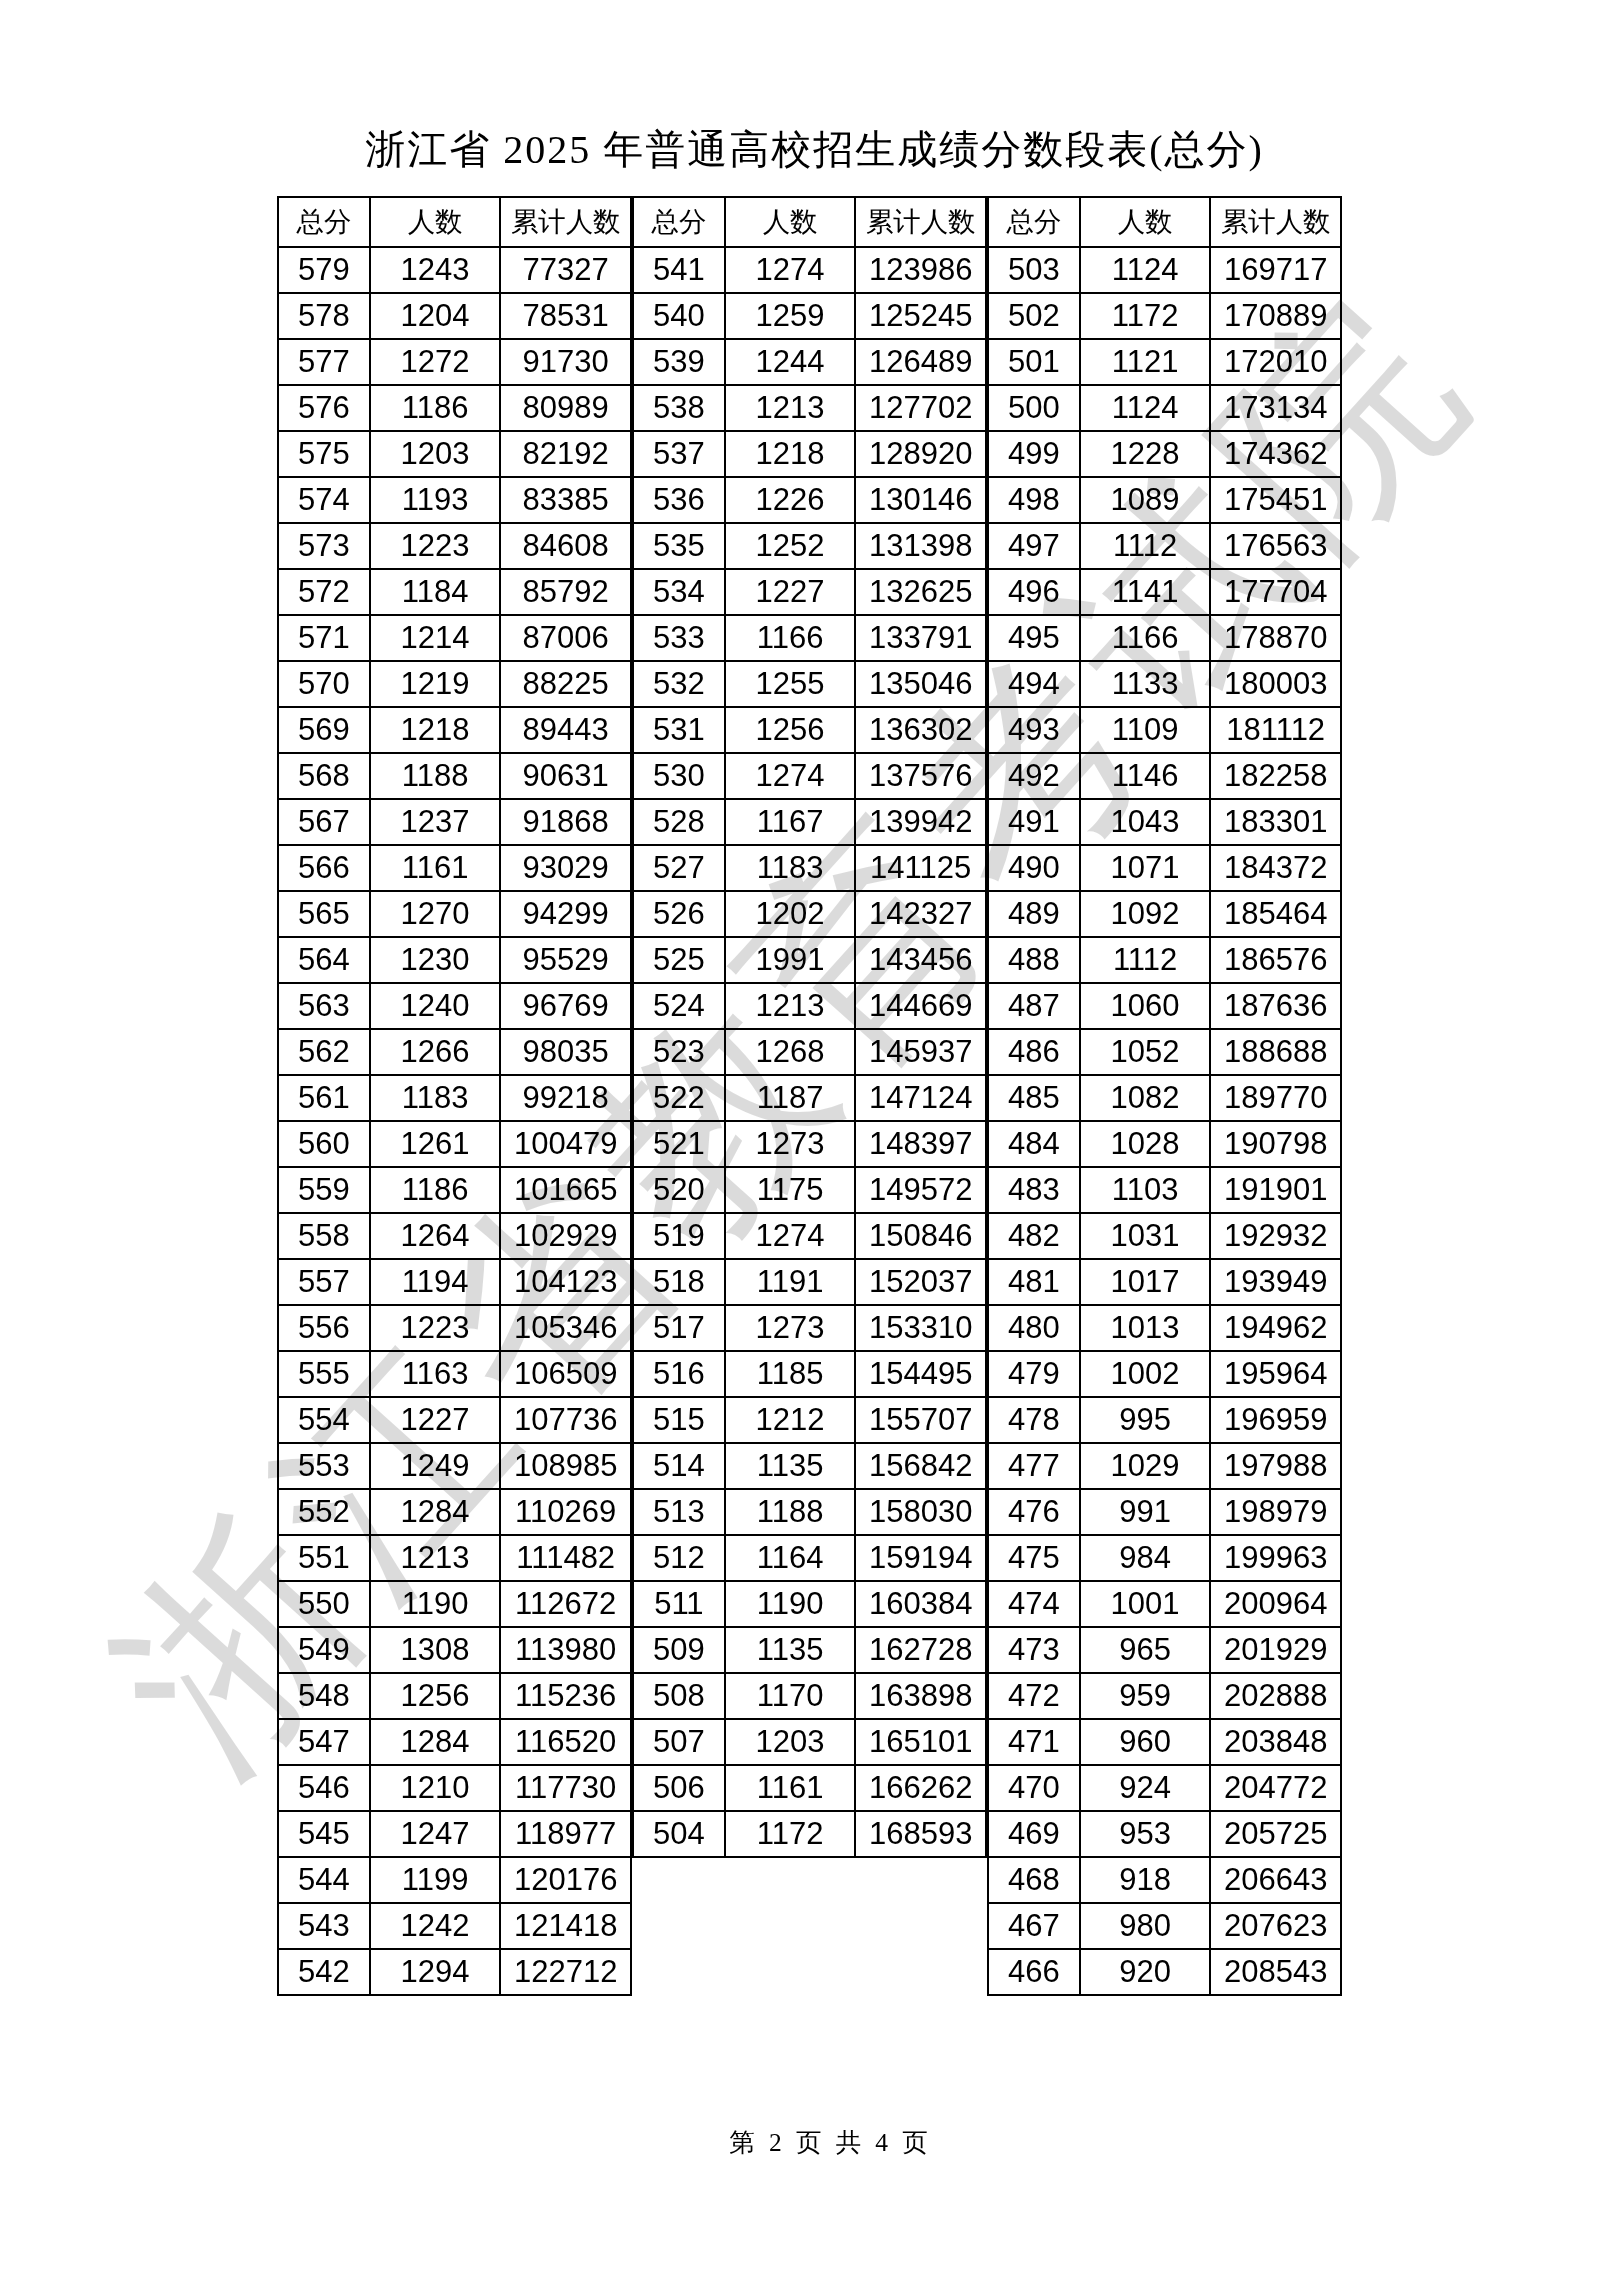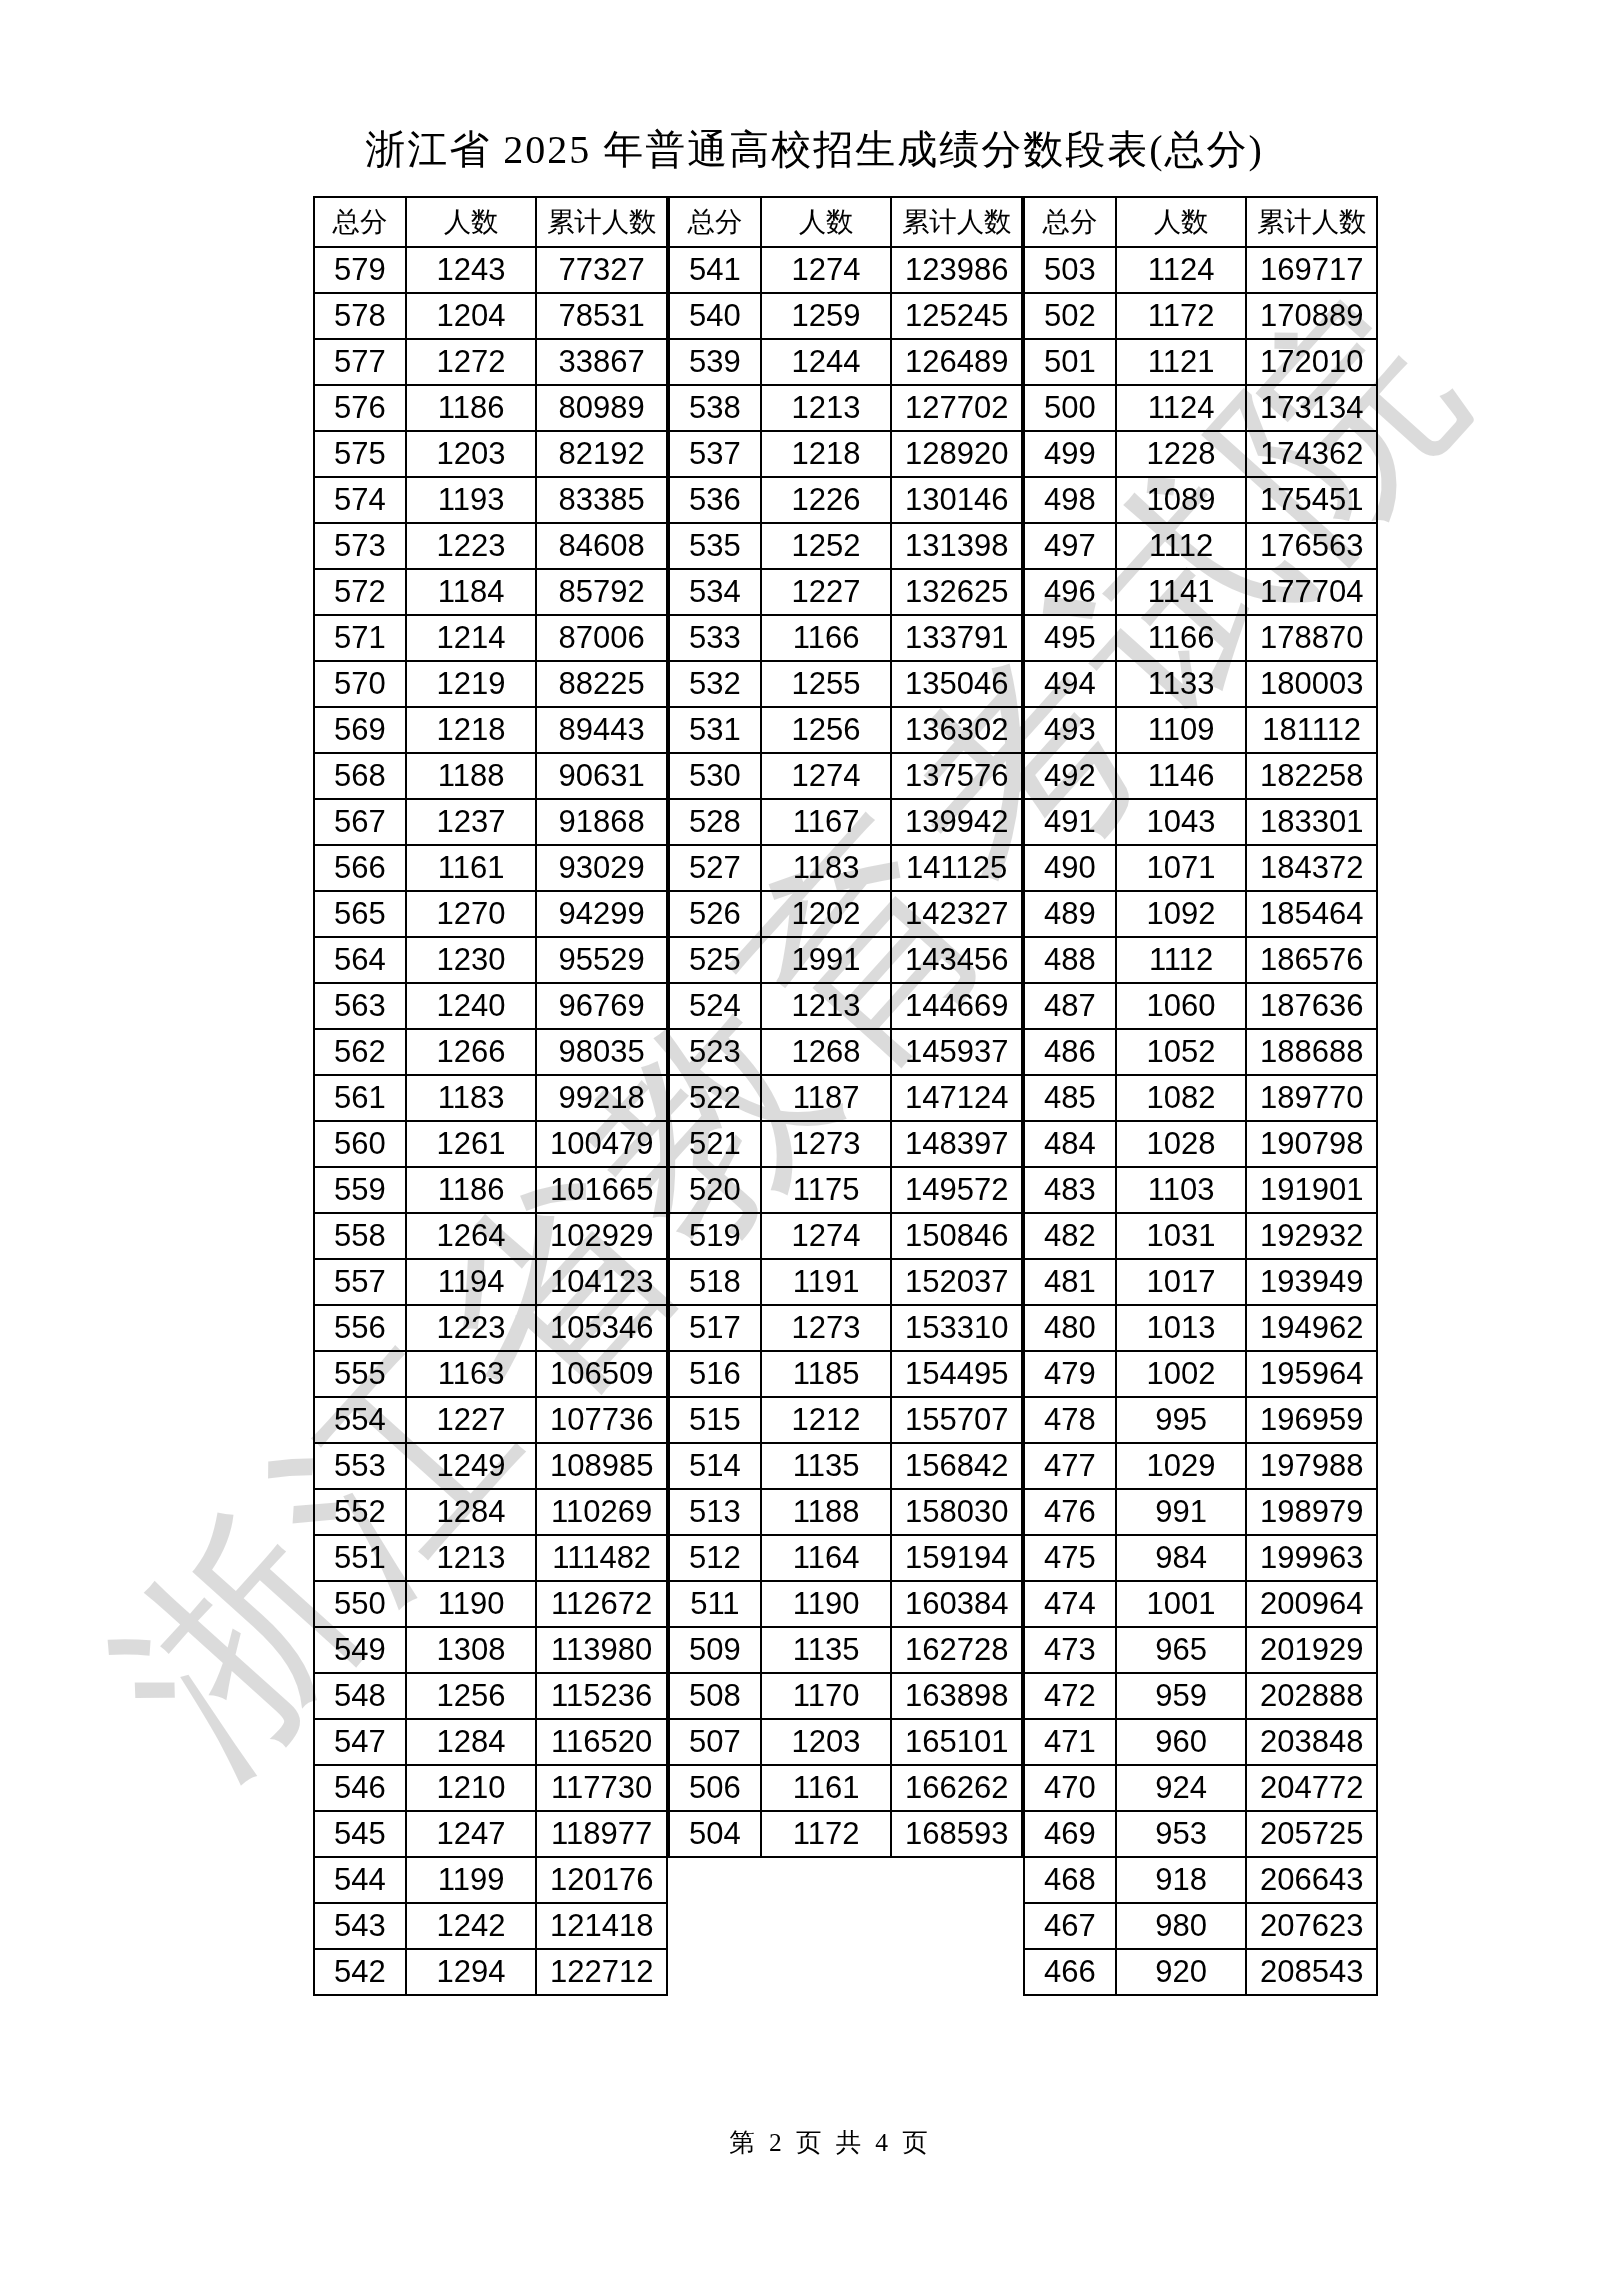--- a/index.html
+++ b/index.html
@@ -14,21 +14,21 @@
     font-size:221px;letter-spacing:13.7px;white-space:nowrap;
     color:rgba(0,0,0,0.14);z-index:0;pointer-events:none;user-select:none;
     font-family:"Liberation Serif","DejaVu Serif",serif;
   }
   .title{
     position:absolute;top:118px;left:0;width:100%;text-align:center;
     font-size:40px;font-weight:400;margin:4px;letter-spacing:2px;z-index:2;
   }
   .tables{
     position:absolute;left:243px;top:196px;width:1137px;
-    display:flex;justify-content:center;align-items:flex-start;z-index:1;padding-left:34px;
+    display:flex;justify-content:flex-start;align-items:flex-start;z-index:1;padding-left:34px;
   }
   table.score-table{
     border-collapse:collapse;table-layout:fixed;width:355px;background:transparent;
   }
   .score-table th,.score-table td{
     border:2px solid #000;text-align:center;vertical-align:middle;
     padding:0;overflow:hidden;white-space:nowrap;
   }
   .score-table th{
     height:48px;font-size:27.4px;font-weight:400;
@@ -74,21 +74,21 @@
           <td>77327</td>
         </tr>
         <tr>
           <td>578</td>
           <td>1204</td>
           <td>78531</td>
         </tr>
         <tr>
           <td>577</td>
           <td>1272</td>
-          <td>33867</td>
+          <td>91730</td>
         </tr>
         <tr>
           <td>576</td>
           <td>1186</td>
           <td>80989</td>
         </tr>
         <tr>
           <td>575</td>
           <td>1203</td>
           <td>82192</td>

